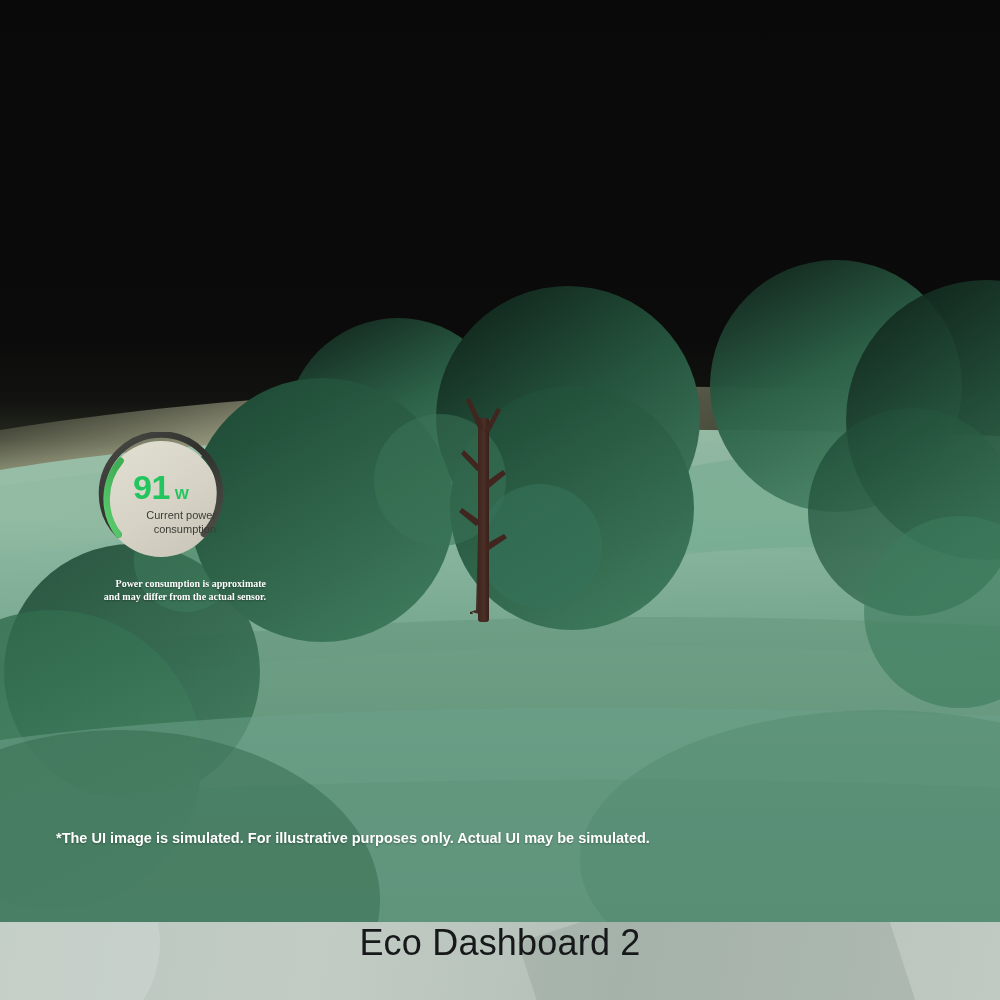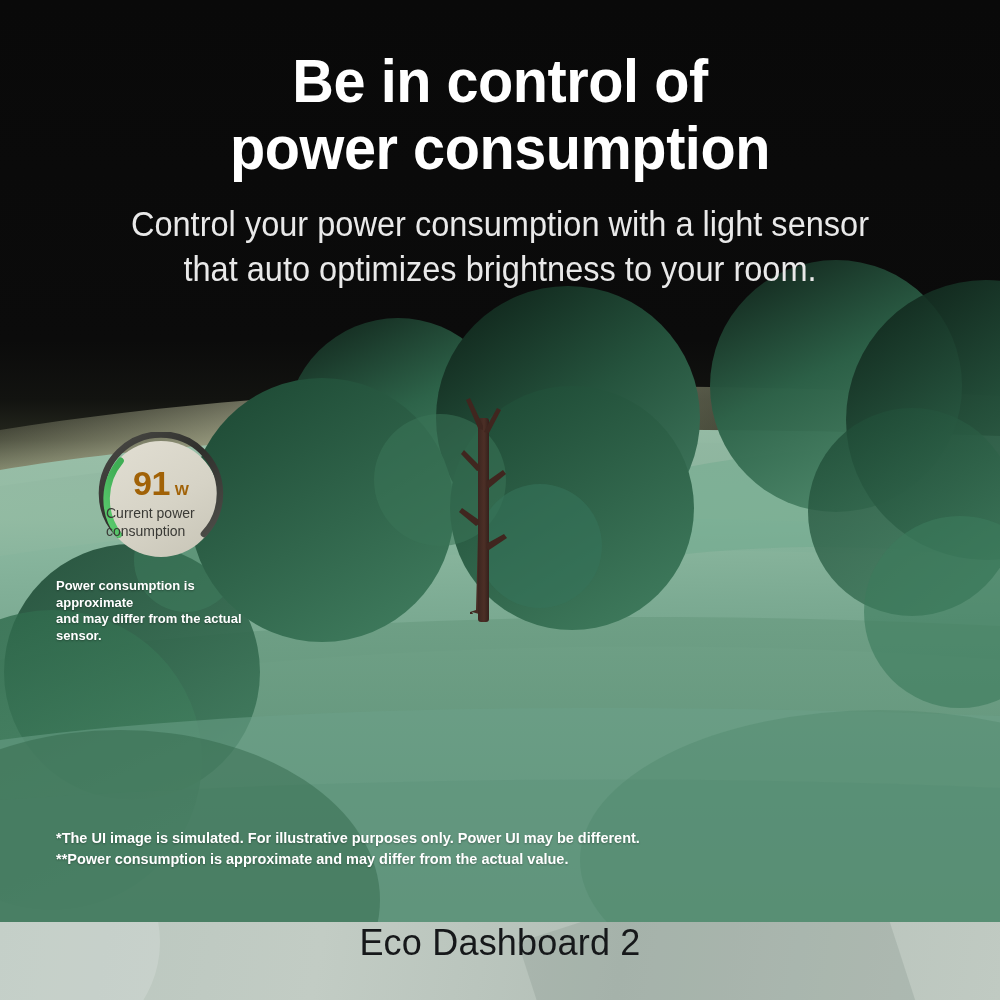--- a/index.html
+++ b/index.html
@@ -56,41 +56,42 @@
   }
   #gauge svg{display:block;}
   #gauge-readout{
     position:absolute;left:0;top:0;width:134px;height:134px;
     display:flex;flex-direction:column;
     align-items:center;justify-content:center;
     padding-top:8px;box-sizing:border-box;
   }
   #gauge-value-row{
     display:flex;align-items:baseline;gap:5px;
-    color:#a16207;
+    color:#22c55e;
   }
   #gauge-value{font-size:34px;font-weight:700;line-height:1;letter-spacing:-0.5px;}
   #gauge-unit{font-size:15px;font-weight:700;line-height:1;}
   #gauge-caption{
     margin-top:5px;
     color:#3a3a36;
-    font-size:14px;line-height:1.22;
-    text-align:left;font-weight:400;
+    font-size:11px;line-height:1.22;
+    text-align:right;font-weight:400;
     max-width:110px;
   }
   #gauge-note{
     margin-top:12px;
     width:210px;
     margin-left:-38px;
-    text-align:left;
+    text-align:right;
     color:#ffffff;
-    font-size:13px;
+    font-size:10px;
     line-height:1.28;
     font-weight:600;
     text-shadow:0 1px 2px rgba(0,0,0,.35);
+    font-family:Liberation Serif, serif;
   }
 
   
   #cards{
     position:absolute;left:0;top:648px;width:1000px;height:180px;
     z-index:30;
   }
 
   
   #footnotes{
@@ -243,30 +244,20 @@
         </g>
 
         <path d="M0,740 C240,708 560,700 1000,716 L1000,922 L0,922 Z" fill="#6ba188" opacity=".55"></path>
         <path d="M0,800 C300,780 640,772 1000,788 L1000,922 L0,922 Z" fill="#5d9279" opacity=".45"></path>
         <ellipse cx="120" cy="900" rx="260" ry="170" fill="#2f6348" opacity=".45"></ellipse>
         <ellipse cx="880" cy="860" rx="300" ry="150" fill="#4a8568" opacity=".35"></ellipse>
       </g>
     </svg>
   </div>
 
-  <div id="hero">
-    <h1 id="headline">
-      <span>Be in control of</span>
-      <span class="l2">power consumption</span>
-    </h1>
-    <p id="subhead">
-      <span>Control your power consumption with a light sensor</span>
-      <span class="l2">that auto optimizes brightness to your room.</span>
-    </p>
-  </div>
 
   <div id="gauge-widget">
     <div id="gauge">
       <svg width="134" height="134" viewBox="0 0 134 134">
         <defs>
           <linearGradient id="dialFace" x1="0.2" y1="0" x2="0.85" y2="1">
             <stop offset="0%" stop-color="#e0ddd1"></stop>
             <stop offset="55%" stop-color="#d6d3c6"></stop>
             <stop offset="100%" stop-color="#c9c6b8"></stop>
           </linearGradient>
@@ -311,21 +302,20 @@
 
     
     
 
     
     
 
   </div>
 
   <div id="footnotes">
-    <div>*The UI image is simulated. For illustrative purposes only. Power UI may be different.</div>
-    <div>**Power consumption is approximate and may differ from the actual value.</div>
+    <div>*The UI image is simulated. For illustrative purposes only. Actual UI may be simulated.</div>
   </div>
 
   <div id="caption-bar">
     <span id="caption-text">Eco Dashboard 2</span>
   </div>
 
 </div>
 
 </body></html>

